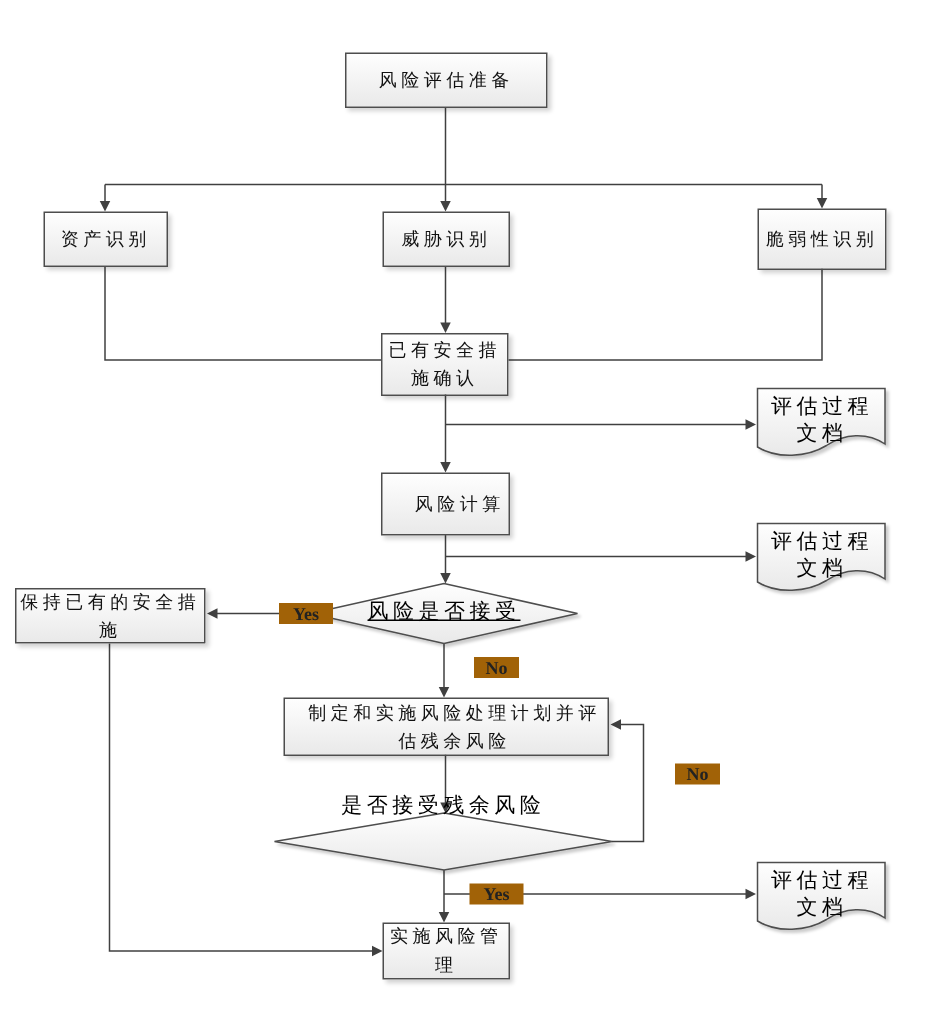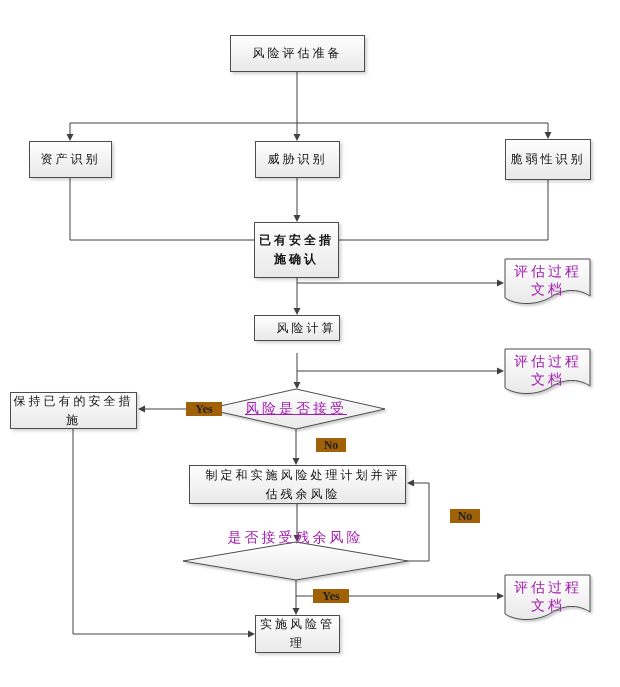--- a/index.html
+++ b/index.html
@@ -13,21 +13,21 @@
     border:1px solid #4d4d4d;
     background:linear-gradient(to bottom,#fefefe,#e9e9e9);
     box-shadow:2px 2px 3px rgba(0,0,0,0.18);
     display:flex; align-items:center; justify-content:center;
     text-align:center; font-size:12px; letter-spacing:3px; line-height:19px;
     color:#111; padding:0 1px; z-index:2;
   }
   .shape-label {
     position:absolute; display:flex; align-items:center; justify-content:center;
     text-align:center; font-size:14px; letter-spacing:3px; line-height:18px;
-    color:#a21caf; z-index:2; pointer-events:none;
+    color:#000000; z-index:2; pointer-events:none;
   }
   .edge-label {
     position:absolute; background:#a16207;
     font-family:Liberation Serif, serif;
     font-weight:bold; font-size:12px; line-height:14px; color:#222;
     text-align:center; z-index:3; padding:0 2px;margin-left:34px;
   }
   .connector { stroke:#404040; stroke-width:1; fill:none; }
   .arrowhead { fill:#404040; stroke:none; }
   .shape { stroke:#4d4d4d; stroke-width:1; }
@@ -96,23 +96,23 @@
   </svg>
 
   <div class="box" style="left:230px; top:35px; width:135px; height:37px;">风险评估准备</div>
 
   <div class="box" style="left:29px; top:141px; width:83px; height:37px;">资产识别</div>
 
   <div class="box" style="left:255px; top:141px; width:85px; height:37px;">威胁识别</div>
 
   <div class="box" style="left:505px; top:139px; width:86px; height:41px;">脆弱性识别</div>
 
-  <div class="box" style="left:254px; top:222px; width:85px; height:56px;font-weight:bold;">已有安全措施确认</div>
+  <div class="box" style="left:254px; top:222px; width:85px; height:42px;">已有安全措施确认</div>
 
-  <div class="box" style="left:254px; top:315px; width:86px; height:26px;padding-left:20px;">风险计算</div>
+  <div class="box" style="left:254px; top:315px; width:86px; height:42px;padding-left:20px;">风险计算</div>
 
   <div class="box" style="left:10px; top:392px; width:127px; height:37px;">保持已有的安全措施</div>
 
   <div class="box" style="left:189px; top:465px; width:217px; height:39px;padding-left:12px;">制定和实施风险处理计划并评估残余风险</div>
 
   <div class="box" style="left:255px; top:615px; width:85px; height:38px;">实施风险管理</div>
 
   <div class="shape-label" style="left:207px; top:390px; width:178px; height:38px;text-decoration:underline;">风险是否接受</div>
 
   <div class="shape-label" style="left:183px; top:520px; width:225px; height:36px;">是否接受残余风险</div>

